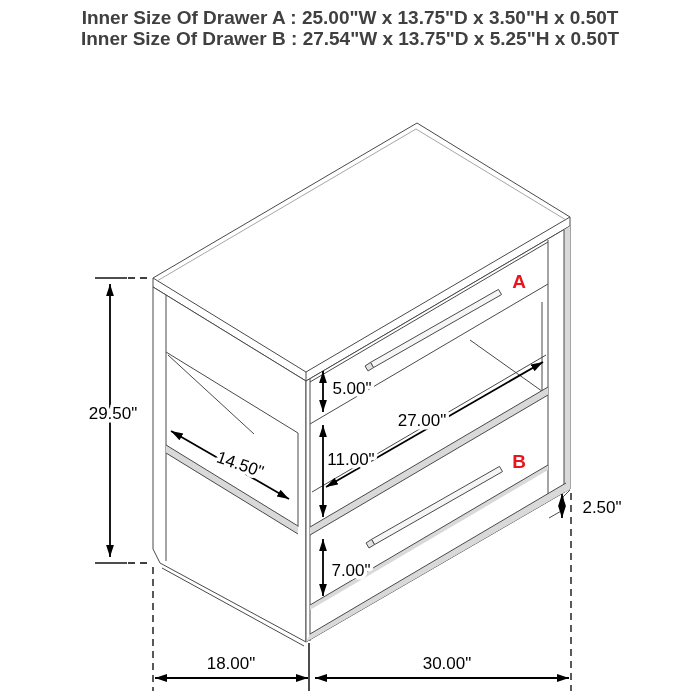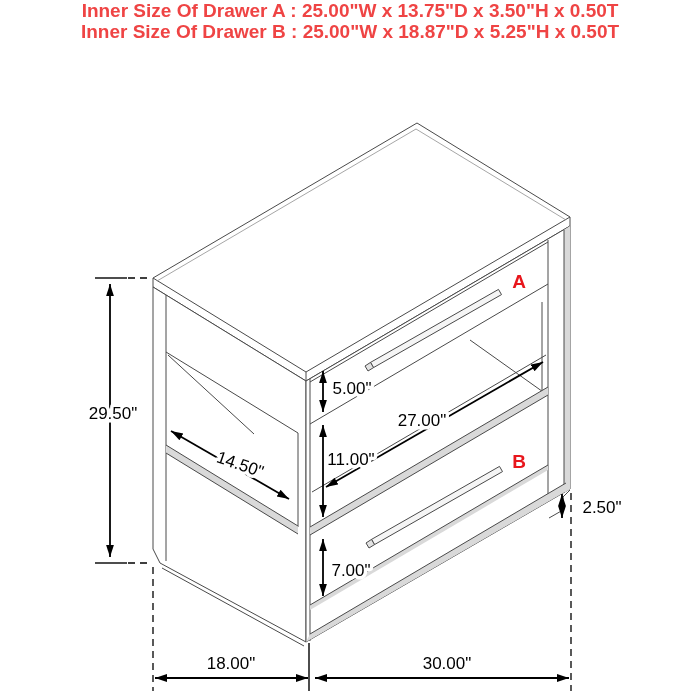--- a/index.html
+++ b/index.html
@@ -1,19 +1,19 @@
 <!DOCTYPE html>
 <html><head>
 <meta charset="utf-8">
 <style>
   html,body{margin:0;padding:0;background:#ffffff;}
   .page{position:relative;width:700px;height:700px;background:#fff;overflow:hidden;
         font-family:"Liberation Sans",sans-serif;}
-  .hdr{position:absolute;top:0;left:0;width:100%;text-align:center;
-       font:bold 19px/21px "Liberation Sans",sans-serif;color:#ef4444;}
+  .hdr{position:absolute;top:7px;left:0;width:100%;text-align:center;
+       font:bold 19px/21px "Liberation Sans",sans-serif;color:#404040;}
   svg{position:absolute;left:0;top:0;}
   .cab{stroke:#4a4a4a;stroke-width:1;fill:none;}
   .cabf{stroke:#4a4a4a;stroke-width:1;fill:#ffffff;}
   .band{fill:#d9d9d9;stroke:none;}
   .lt{stroke:#8f8f8f;stroke-width:0.8;fill:none;}
   .hdl{fill:#f5f5f5;stroke:#4a4a4a;stroke-width:1;}
   .hdlf{fill:#e3e3e3;stroke:#4a4a4a;stroke-width:1;}
   .dim{stroke:#000;stroke-width:1.8;fill:none;}
   .tick{stroke:#000;stroke-width:1.4;fill:none;}
   .dash{stroke:#000;stroke-width:1.3;fill:none;stroke-dasharray:7 5;}
@@ -21,21 +21,21 @@
         stroke:#fff;stroke-width:7;paint-order:stroke;stroke-linejoin:round;}
   .rtxt{font:bold 19px "Liberation Sans",sans-serif;fill:#e8161c;text-anchor:middle;
         stroke:#fff;stroke-width:6;paint-order:stroke;}
 </style>
 </head>
 <body>
 
 <div class="page">
   <div class="hdr">
     <div>Inner Size Of Drawer A : 25.00"W x 13.75"D x 3.50"H x 0.50T</div>
-    <div>Inner Size Of Drawer B : 25.00"W x 18.87"D x 5.25"H x 0.50T</div>
+    <div>Inner Size Of Drawer B : 27.54"W x 13.75"D x 5.25"H x 0.50T</div>
   </div>
 
   <svg width="700" height="700" viewBox="0 0 700 700">
     <defs>
       <marker id="arr" orient="auto-start-reverse" markerUnits="userSpaceOnUse" markerWidth="13" markerHeight="10" refX="12" refY="4.5">
         <path d="M0,0.6 L12,4.5 L0,8.4 Z" fill="#000"></path>
       </marker>
     </defs>
 
     <g>

